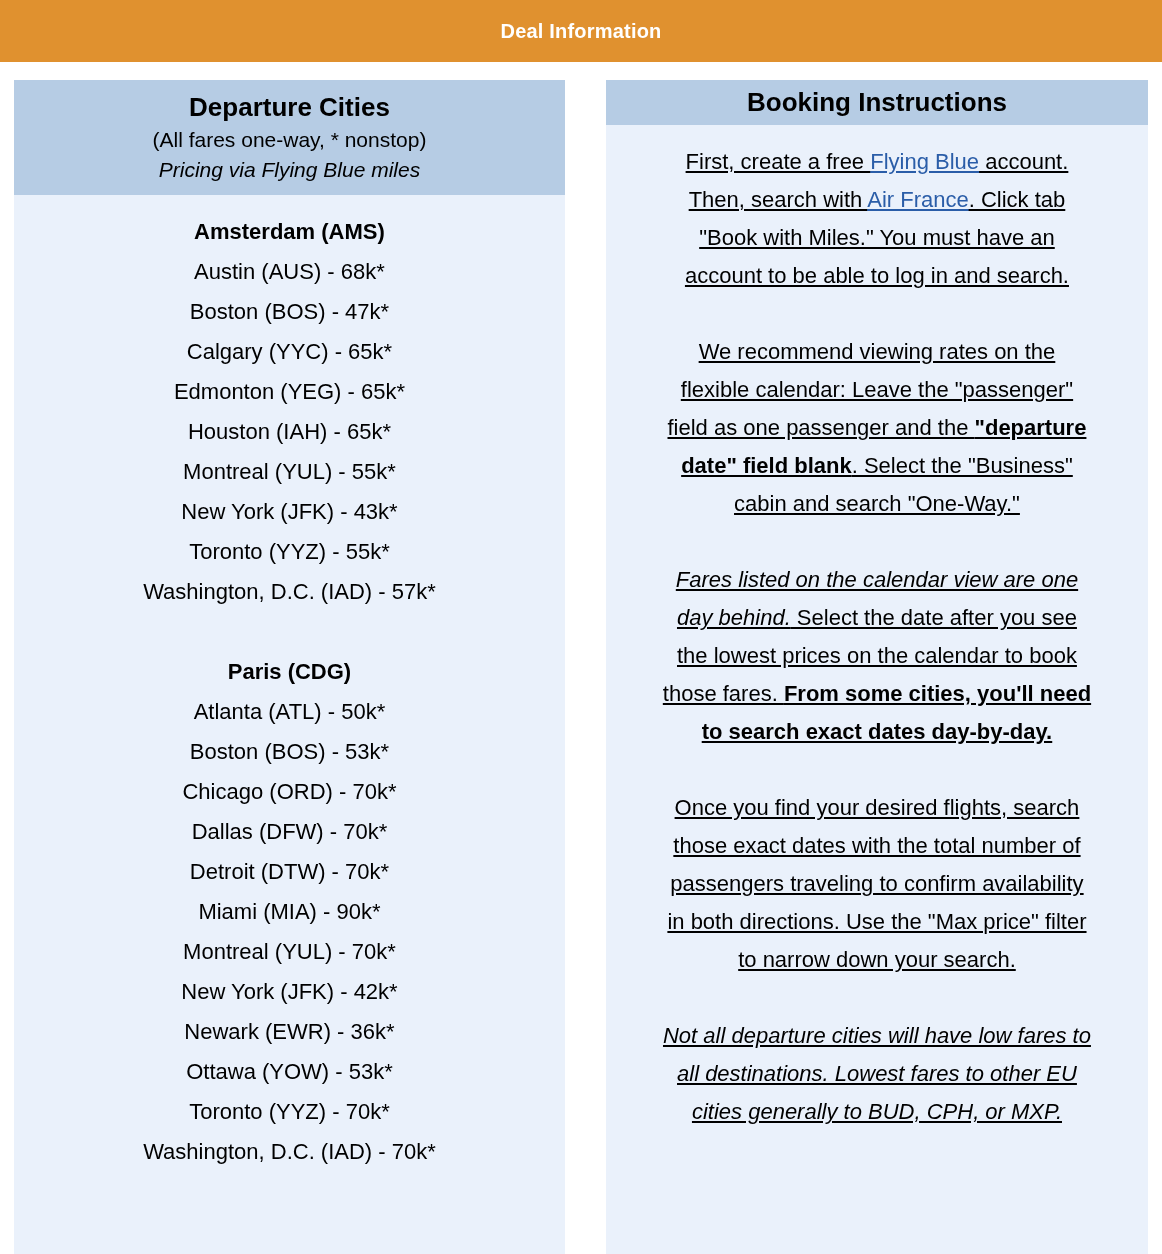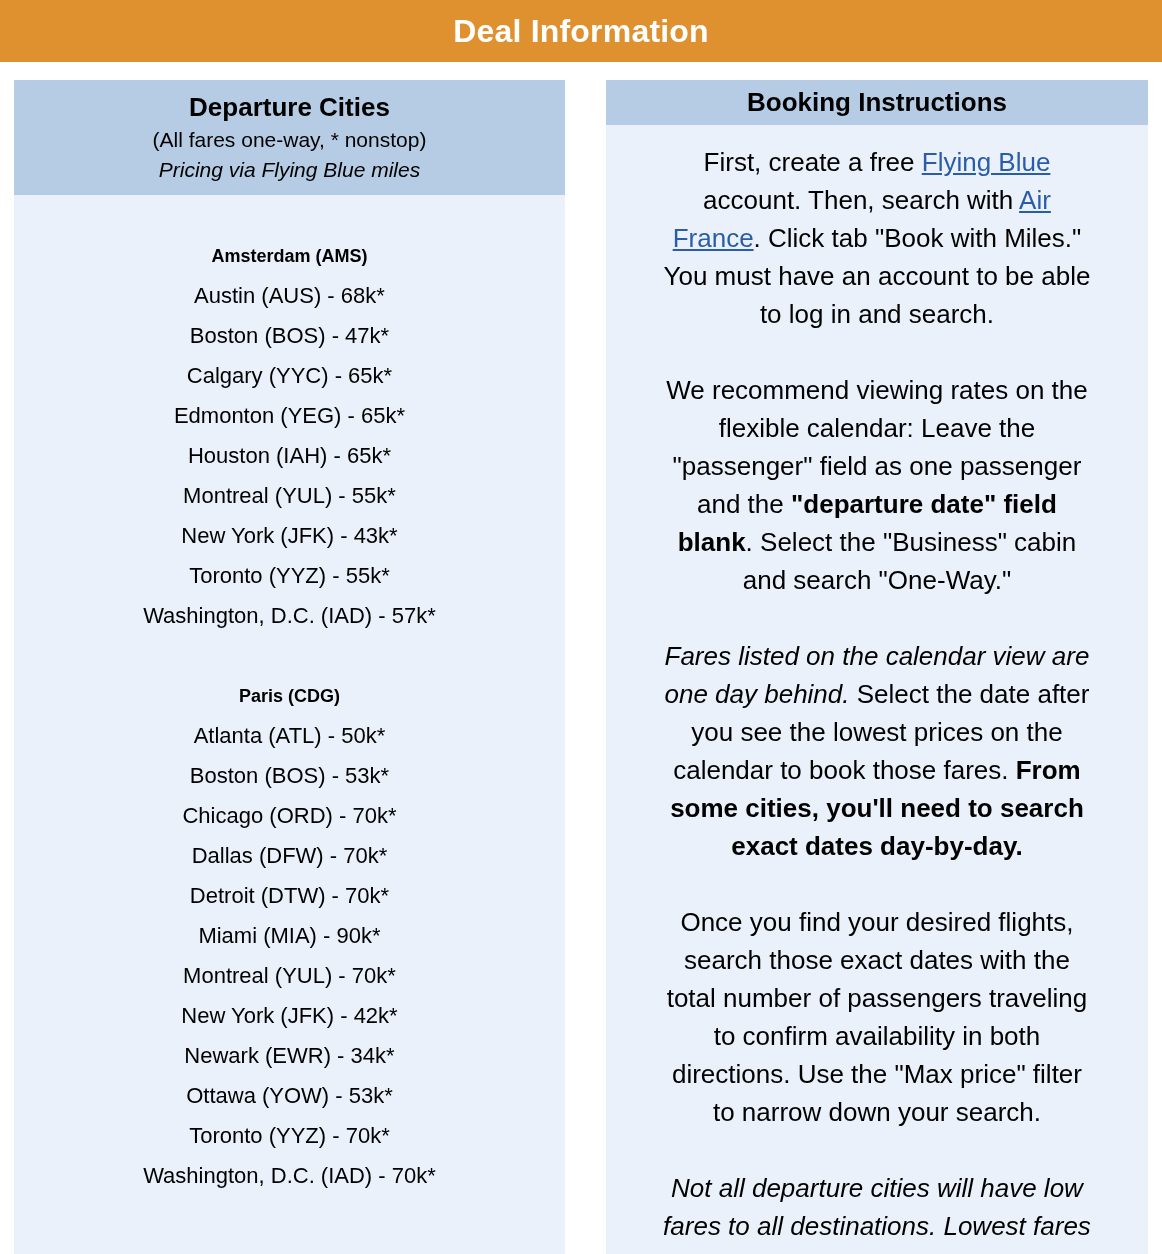--- a/index.html
+++ b/index.html
@@ -13,41 +13,41 @@
   html,body{margin:0;padding:0;}
   body{
     width:1162px;height:1254px;overflow:hidden;background:#ffffff;
     font-family:"Liberation Sans",sans-serif;color:var(--text-color);
   }
   .deal-header{
     height:62px;background:var(--header-bg);
     display:flex;align-items:center;justify-content:center;
   }
   .deal-header h1{
-    margin:0;font-size:32px;font-weight:bold;color:#ffffff;letter-spacing:.2px;
+    margin:0;font-size:20px;font-weight:bold;color:#ffffff;letter-spacing:.2px;
   }
   .columns{
     display:flex;gap:41px;padding:18px 14px 0;height:1192px;
   }
   .panel{height:100%;overflow:hidden;background:var(--panel-bg);}
   .panel.left{width:559px;}
   .panel.right{width:550px;}
   .panel-head{background:var(--band-bg);text-align:center;}
   .left-head{padding:9px 0 10px;}
   .right-head{padding:4px 0 5px;}
   .panel-title{font-size:26px;font-weight:bold;line-height:36px;}
   .panel-sub{font-size:21px;line-height:30px;}
   .italic{font-style:italic;}
   .panel-body{text-align:center;}
   .left-body{padding:17px 10px 0;}
-  .group-heading{font-size:18px;font-weight:bold;line-height:40px;margin-top:24px;}
+  .group-heading{font-size:22px;font-weight:bold;line-height:40px;}
   .route-line{font-size:22px;line-height:40px;white-space:nowrap;}
   .group + .group{margin-top:40px;}
   .right-body{padding:18px 56px 0;}
-  .instr{margin:38px 0 0;font-size:26px;line-height:38px;}
+  .instr{margin:38px 0 0;font-size:22px;line-height:38px;text-decoration:underline;}
   .instr:first-child{margin-top:0;}
   .run-bold{font-weight:bold;}
   .run-italic{font-style:italic;}
   .instr a{color:var(--link-color);text-decoration:underline;}
 </style>
 </head>
 <body>
 
 <header class="deal-header">
   <h1>Deal Information</h1>
@@ -77,21 +77,21 @@
         <div class="group">
           <div class="group-heading">Paris (CDG)</div>
           <div class="route-line">Atlanta (ATL) - 50k*</div>
           <div class="route-line">Boston (BOS) - 53k*</div>
           <div class="route-line">Chicago (ORD) - 70k*</div>
           <div class="route-line">Dallas (DFW) - 70k*</div>
           <div class="route-line">Detroit (DTW) - 70k*</div>
           <div class="route-line">Miami (MIA) - 90k*</div>
           <div class="route-line">Montreal (YUL) - 70k*</div>
           <div class="route-line">New York (JFK) - 42k*</div>
-          <div class="route-line">Newark (EWR) - 34k*</div>
+          <div class="route-line">Newark (EWR) - 36k*</div>
           <div class="route-line">Ottawa (YOW) - 53k*</div>
           <div class="route-line">Toronto (YYZ) - 70k*</div>
           <div class="route-line">Washington, D.C. (IAD) - 70k*</div>
         </div>
       </div>
   </section>
 
   <section class="panel right">
     <div class="panel-head right-head">
       <div class="panel-title">Booking Instructions</div>

